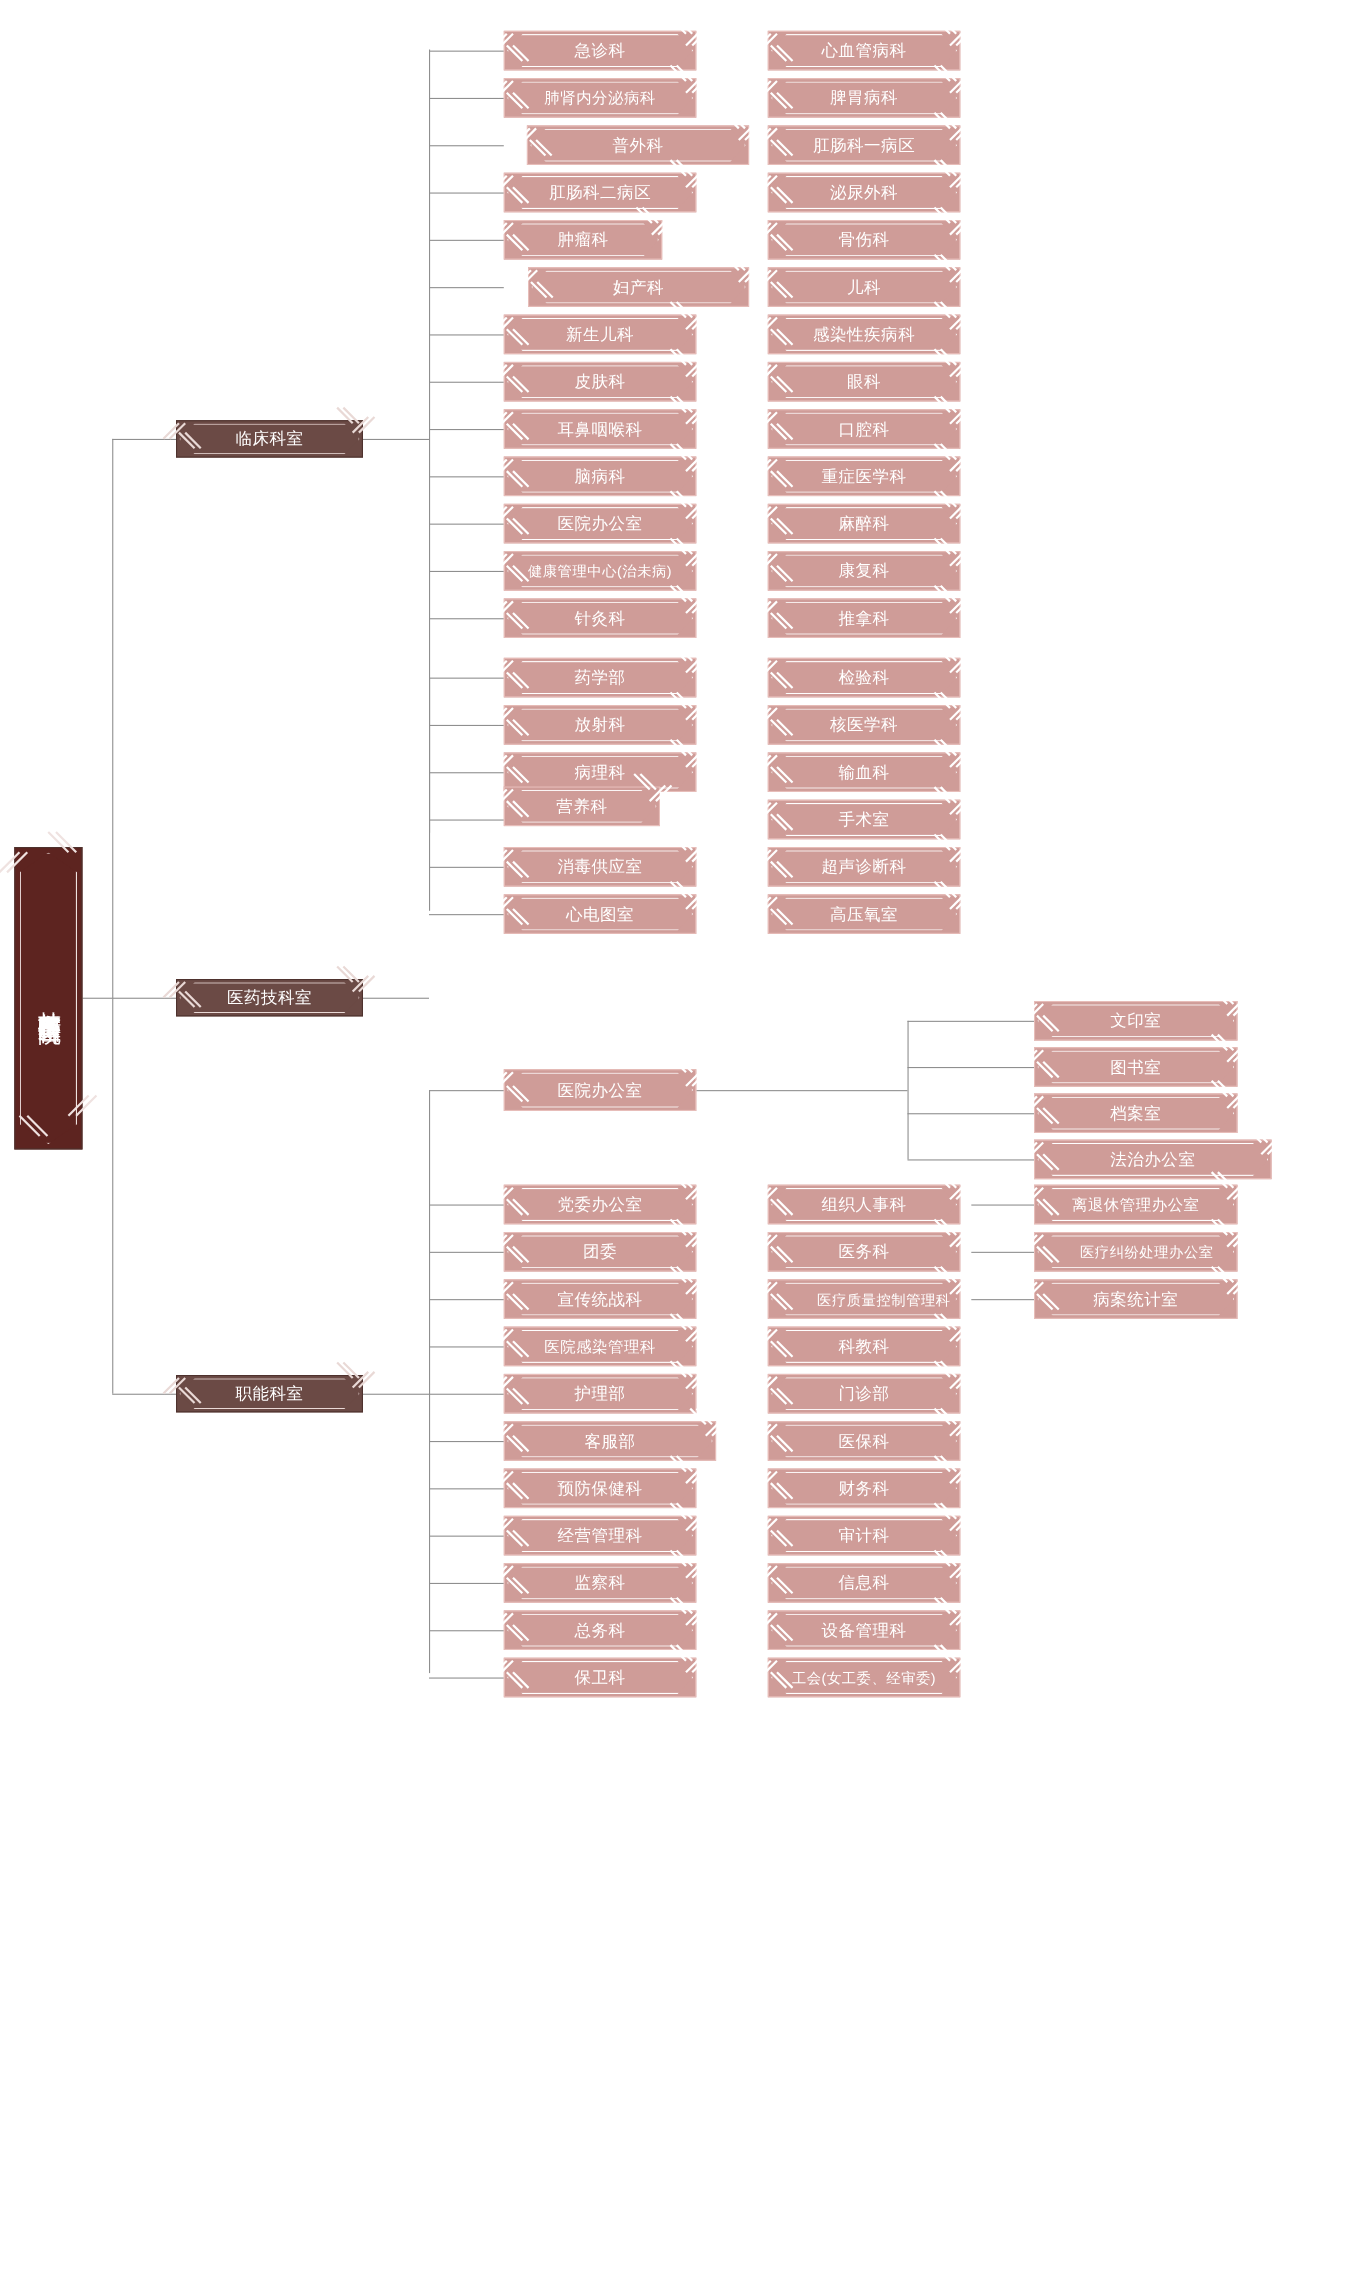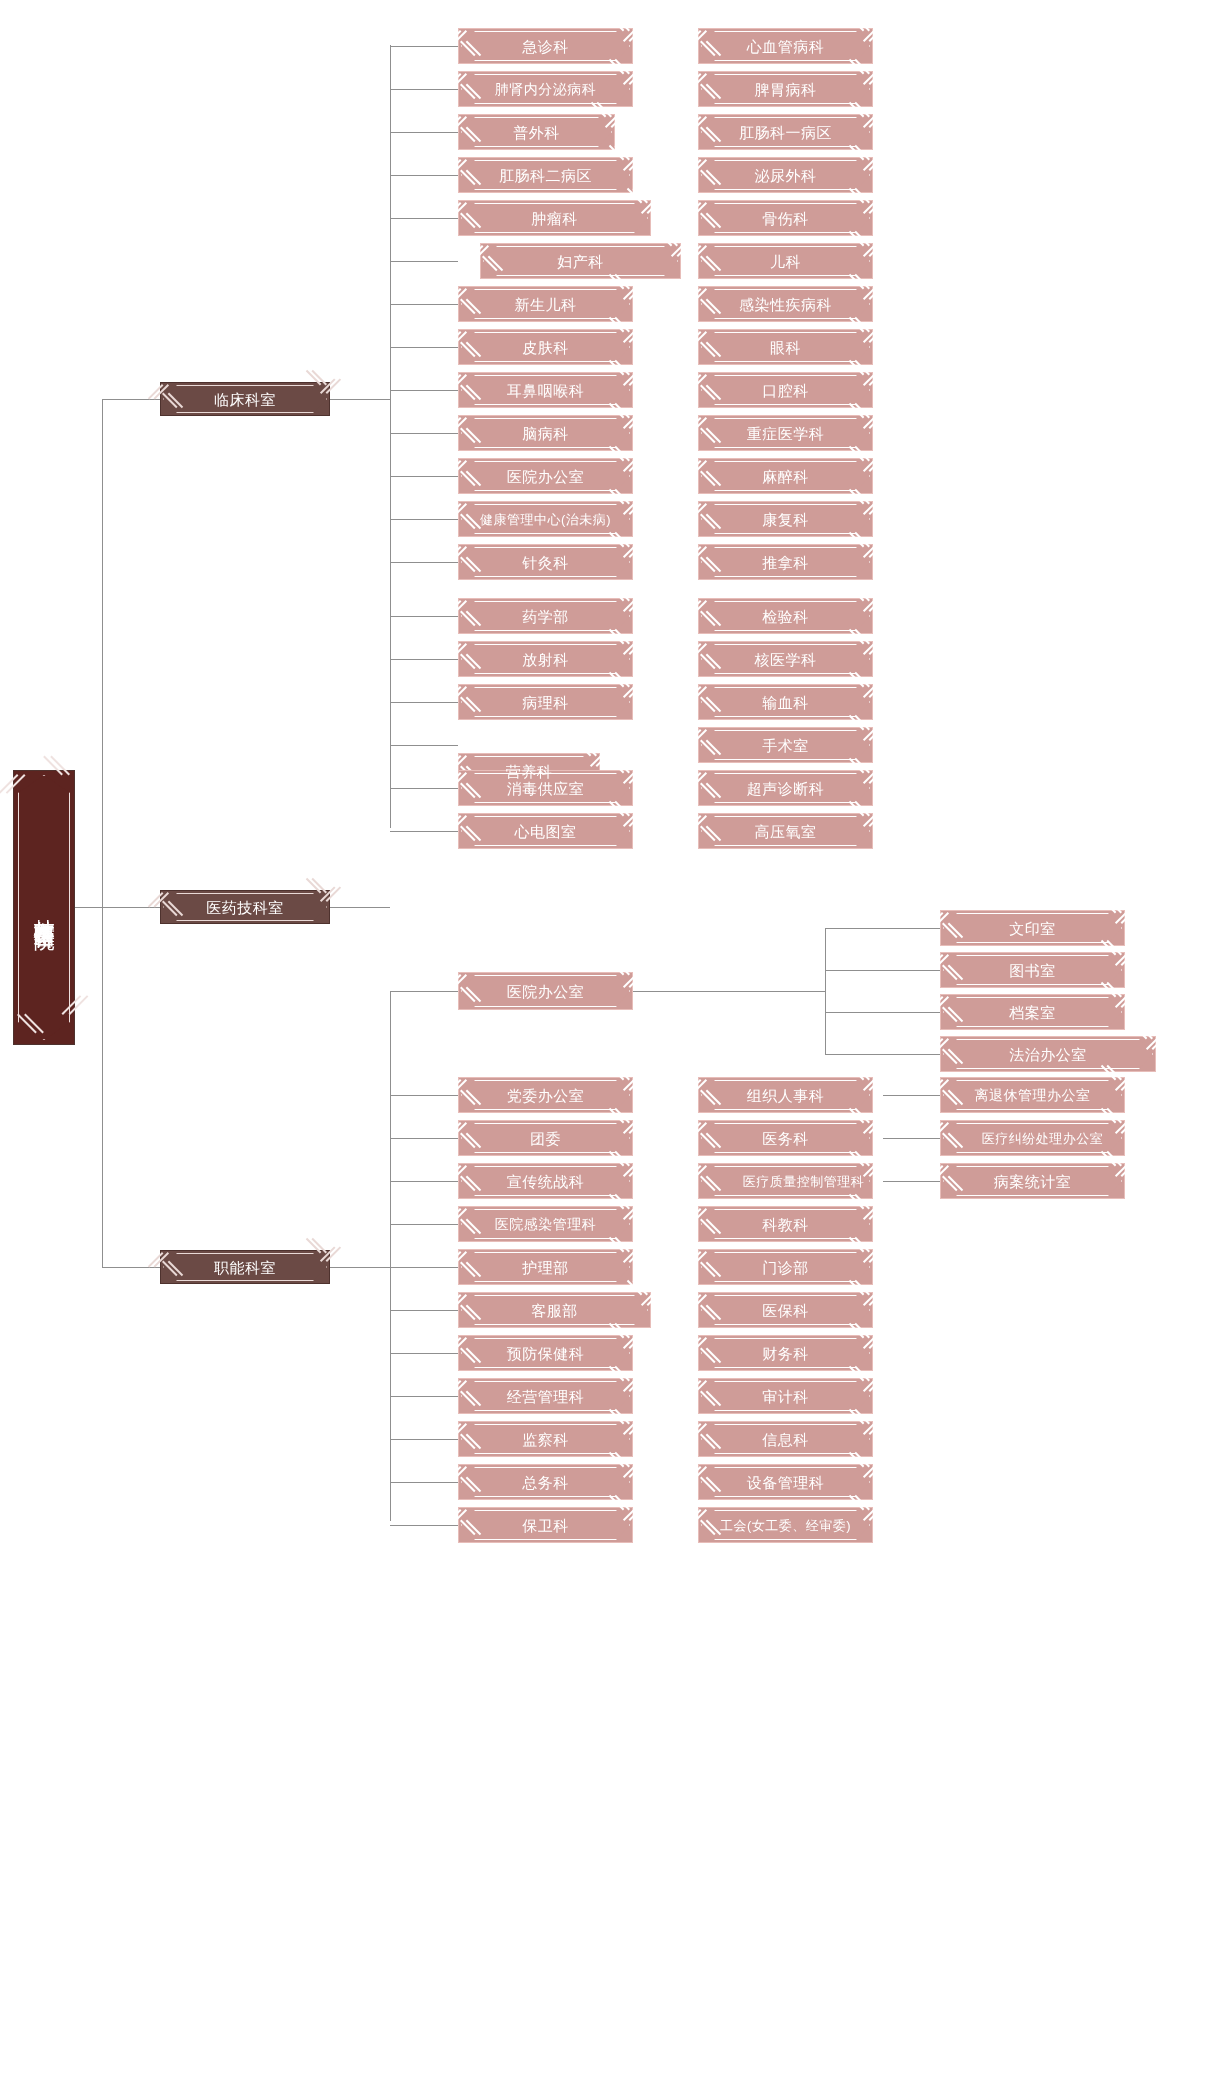--- a/index.html
+++ b/index.html
@@ -355,21 +355,21 @@
         <div class="orn bl">
           <i></i>
           <i class="b"></i>
         </div>
         <div class="orn br">
           <i></i>
           <i class="b"></i>
         </div>
         <span class="lbl" style="font-size: 14px;">肺肾内分泌病科</span>
       </div>
-      <div class="node leaf" style="left: 458px; top: 114px; width: 157px; text-align: right;">
+      <div class="node leaf" style="left: 479px; top: 114px; width: 202px; text-align: right;">
         <div class="frame"></div>
         <div class="panel"></div>
         <div class="orn tl">
           <i></i>
           <i class="b"></i>
         </div>
         <div class="orn tr">
           <i></i>
           <i class="b"></i>
         </div>
@@ -397,21 +397,21 @@
         <div class="orn bl">
           <i></i>
           <i class="b"></i>
         </div>
         <div class="orn br">
           <i></i>
           <i class="b"></i>
         </div>
         <span class="lbl">肛肠科二病区</span>
       </div>
-      <div class="node leaf" style="left: 458px; top: 200px; width: 193px;">
+      <div class="node leaf" style="left: 458px; top: 200px; width: 144px;">
         <div class="frame"></div>
         <div class="panel"></div>
         <div class="orn tl">
           <i></i>
           <i class="b"></i>
         </div>
         <div class="orn tr">
           <i></i>
           <i class="b"></i>
         </div>
@@ -922,21 +922,21 @@
         <div class="orn bl">
           <i></i>
           <i class="b"></i>
         </div>
         <div class="orn br">
           <i></i>
           <i class="b"></i>
         </div>
         <span class="lbl">病理科</span>
       </div>
-      <div class="node leaf" style="left: 458px; top: 753px; width: 142px;">
+      <div class="node leaf" style="left: 458px; top: 715px; width: 142px;">
         <div class="frame"></div>
         <div class="panel"></div>
         <div class="orn tl">
           <i></i>
           <i class="b"></i>
         </div>
         <div class="orn tr">
           <i></i>
           <i class="b"></i>
         </div>

